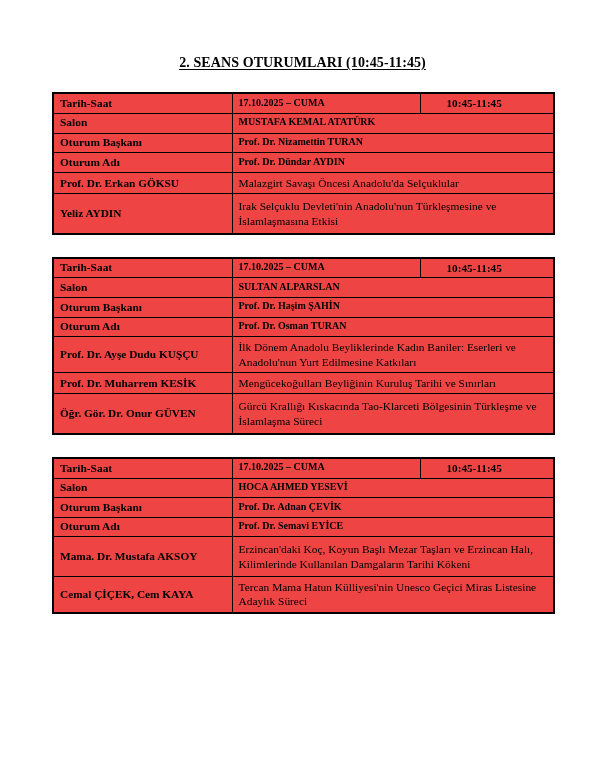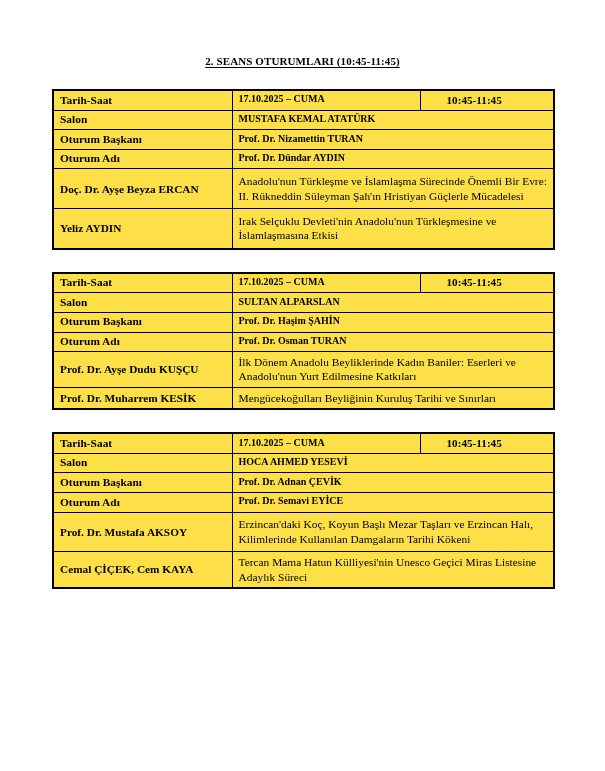--- a/index.html
+++ b/index.html
@@ -17,36 +17,36 @@
   .page {
     width: 605px;
     height: 771px;
     position: relative;
     box-sizing: border-box;
     padding: 0 52px;
   }
   .doc-title {
     text-align: center;
     font-weight: bold;
-    font-size: 11px;
+    font-size: 14px;
     letter-spacing: 0.1px;
     text-decoration: underline;
     text-underline-offset: 2px;
     padding-top: 55px;
     padding-bottom: 0;
     margin: 0;
     line-height: 1.1;
   }
   .session-table {
     border-collapse: collapse;
     width: 501px;
     table-layout: fixed;
     border: 2.4px solid #000;
     margin-top: 22px;
-    background: #fde047;
+    background: #ef4444;
   }
   .session-table td {
     border: 0.9px solid #000;
     padding: 1.5px 6px 2.5px 6px;
     vertical-align: middle;
     font-size: 11.2px;
     line-height: 1.28;
   }
   .col-label { width: 179px; }
   .col-mid   { width: 188px; }
@@ -105,23 +105,23 @@
         <td class="value-bold" colspan="2">MUSTAFA KEMAL ATATÜRK</td>
       </tr>
       <tr>
         <td class="label-cell">Oturum Başkanı</td>
         <td class="value-bold" colspan="2">Prof. Dr. Nizamettin TURAN</td>
       </tr>
       <tr>
         <td class="label-cell">Oturum Adı</td>
         <td class="value-bold" colspan="2">Prof. Dr. Dündar AYDIN</td>
       </tr>
-      <tr class="tall">
-        <td class="name-cell">Doç. Dr. Ayşe Beyza ERCAN</td>
-        <td class="topic-cell" colspan="2">Anadolu'nun Türkleşme ve İslamlaşma Sürecinde Önemli Bir Evre: II. Rükneddin Süleyman Şah'ın Hristiyan Güçlerle Mücadelesi</td>
+      <tr>
+        <td class="name-cell">Prof. Dr. Erkan GÖKSU</td>
+        <td class="topic-cell" colspan="2">Malazgirt Savaşı Öncesi Anadolu'da Selçuklular</td>
       </tr>
       <tr class="tall">
         <td class="name-cell">Yeliz AYDIN</td>
         <td class="topic-cell" colspan="2">Irak Selçuklu Devleti'nin Anadolu'nun Türkleşmesine ve İslamlaşmasına Etkisi</td>
       </tr>
     </tbody>
   </table>
 
   <table class="session-table">
     <colgroup>
@@ -148,20 +148,24 @@
         <td class="value-bold" colspan="2">Prof. Dr. Osman TURAN</td>
       </tr>
       <tr>
         <td class="name-cell">Prof. Dr. Ayşe Dudu KUŞÇU</td>
         <td class="topic-cell" colspan="2">İlk Dönem Anadolu Beyliklerinde Kadın Baniler: Eserleri ve Anadolu'nun Yurt Edilmesine Katkıları</td>
       </tr>
       <tr>
         <td class="name-cell">Prof. Dr. Muharrem KESİK</td>
         <td class="topic-cell" colspan="2">Mengücekoğulları Beyliğinin Kuruluş Tarihi ve Sınırları</td>
       </tr>
+      <tr class="tall">
+        <td class="name-cell">Öğr. Gör. Dr. Onur GÜVEN</td>
+        <td class="topic-cell" colspan="2">Gürcü Krallığı Kıskacında Tao-Klarceti Bölgesinin Türkleşme ve İslamlaşma Süreci</td>
+      </tr>
     </tbody>
   </table>
 
   <table class="session-table">
     <colgroup>
       <col class="col-label">
         <col class="col-mid">
         <col class="col-time">
     </colgroup>
     <tbody>
@@ -176,21 +180,21 @@
       </tr>
       <tr>
         <td class="label-cell">Oturum Başkanı</td>
         <td class="value-bold" colspan="2">Prof. Dr. Adnan ÇEVİK</td>
       </tr>
       <tr>
         <td class="label-cell">Oturum Adı</td>
         <td class="value-bold" colspan="2">Prof. Dr. Semavi EYİCE</td>
       </tr>
       <tr class="tall">
-        <td class="name-cell">Prof. Dr. Mustafa AKSOY</td>
+        <td class="name-cell">Mama. Dr. Mustafa AKSOY</td>
         <td class="topic-cell" colspan="2">Erzincan'daki Koç, Koyun Başlı Mezar Taşları ve Erzincan Halı, Kilimlerinde Kullanılan Damgaların Tarihi Kökeni</td>
       </tr>
       <tr>
         <td class="name-cell">Cemal ÇİÇEK, Cem KAYA</td>
         <td class="topic-cell" colspan="2">Tercan Mama Hatun Külliyesi'nin Unesco Geçici Miras Listesine Adaylık Süreci</td>
       </tr>
     </tbody>
   </table>
 
 </div>

